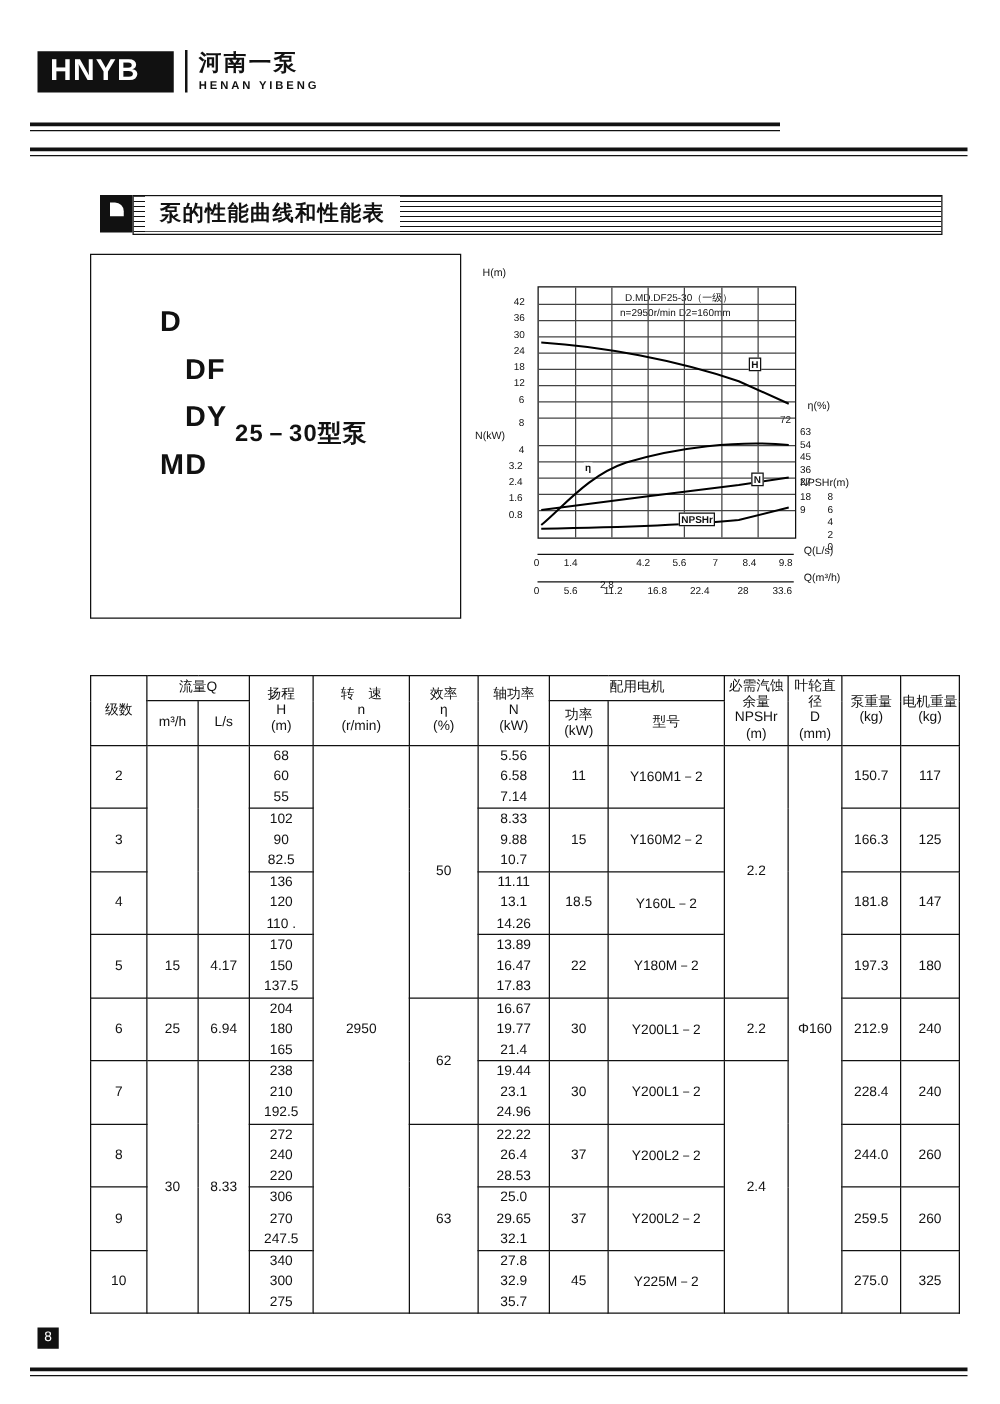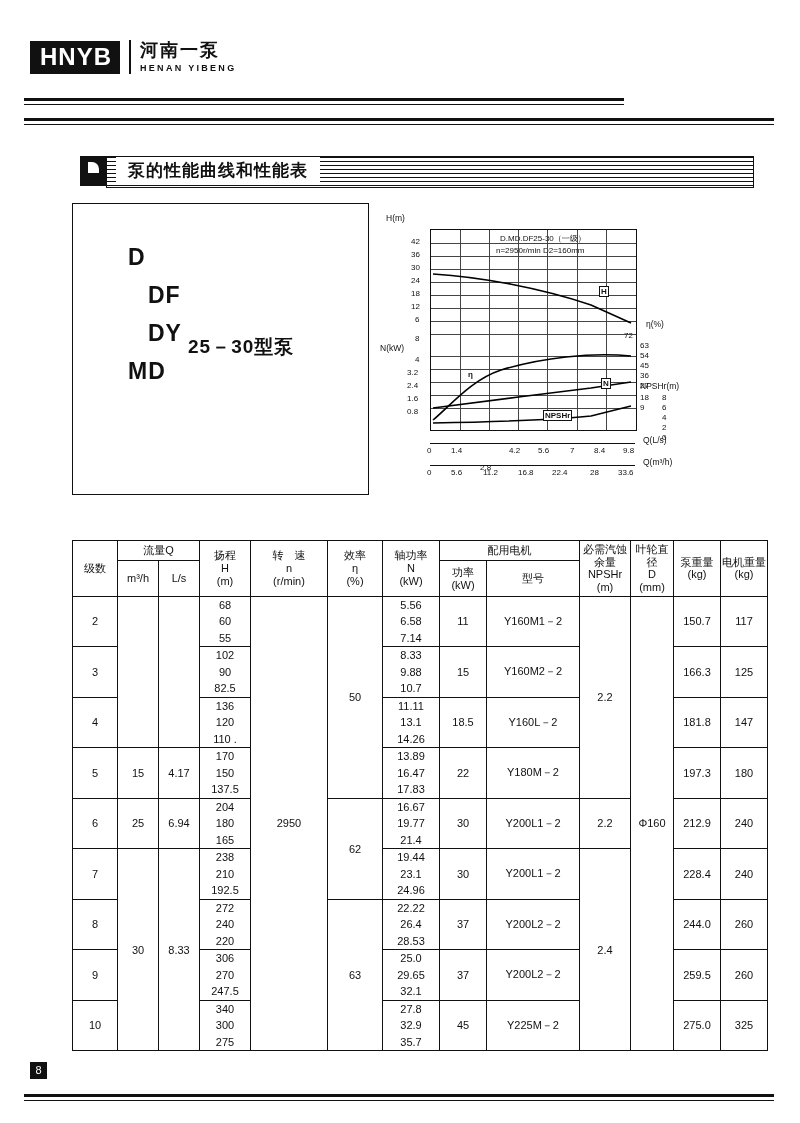--- a/index.html
+++ b/index.html
@@ -10,21 +10,21 @@
     color:#111;
     position:relative;
     overflow:hidden;
   }
   .page{position:absolute;inset:0;}
 
   
   .logo-wrap{position:absolute;left:30px;top:40px;display:flex;align-items:center;}
   .logo-mark{
     background:#111;color:#fff;font-weight:bold;font-size:24px;
-    letter-spacing:1px;padding:4px 8px 5px 10px;line-height:1;
+    letter-spacing:1px;padding:4px 27px 5px 10px;line-height:1;
     font-family:"Liberation Sans", sans-serif;
   }
   .logo-div{width:2px;height:34px;background:#111;margin:0 9px 0 9px;}
   .logo-cn{font-size:18px;font-weight:bold;letter-spacing:2px;line-height:1.05;}
   .logo-en{font-size:9px;letter-spacing:2.3px;font-weight:bold;margin-top:3px;}
 
   .rule-a{position:absolute;left:24px;top:98px;width:600px;height:3px;background:#111;}
   .rule-b{position:absolute;left:24px;top:104px;width:600px;height:1px;background:#111;}
   .rule-c{position:absolute;left:24px;top:118px;width:750px;height:3px;background:#111;}
   .rule-d{position:absolute;left:24px;top:124px;width:750px;height:1px;background:#111;}

